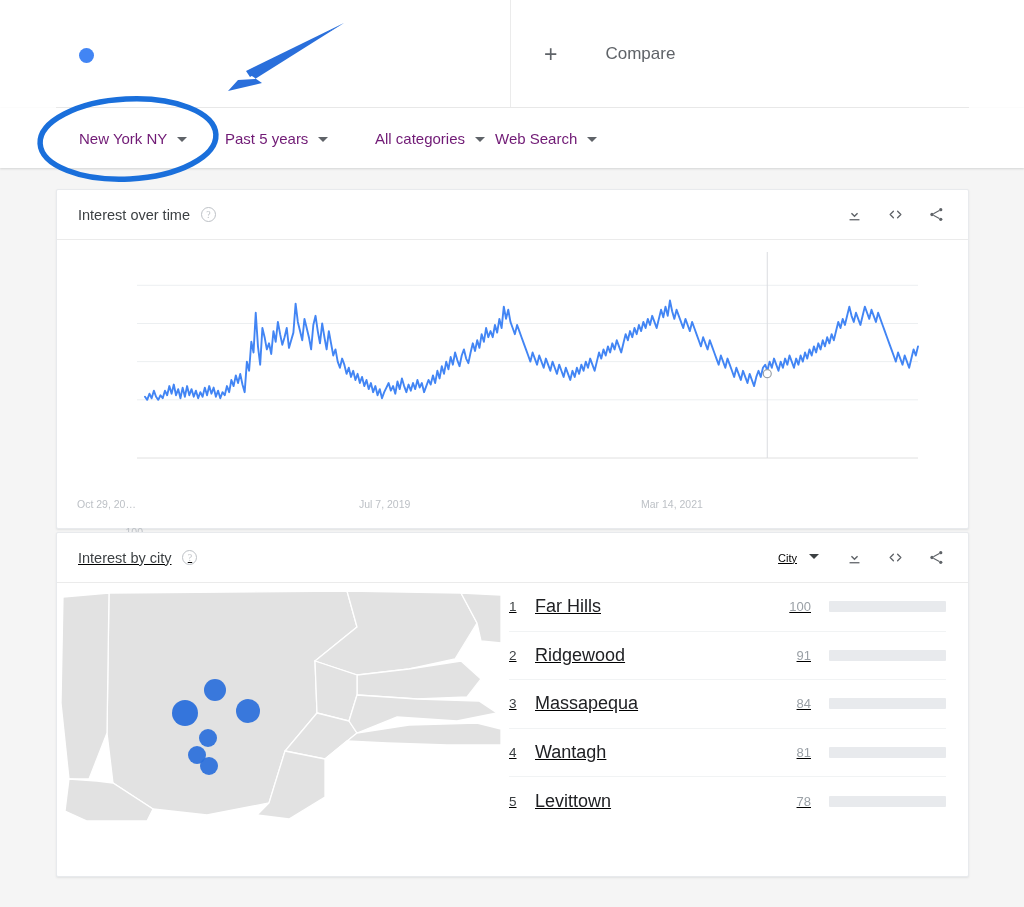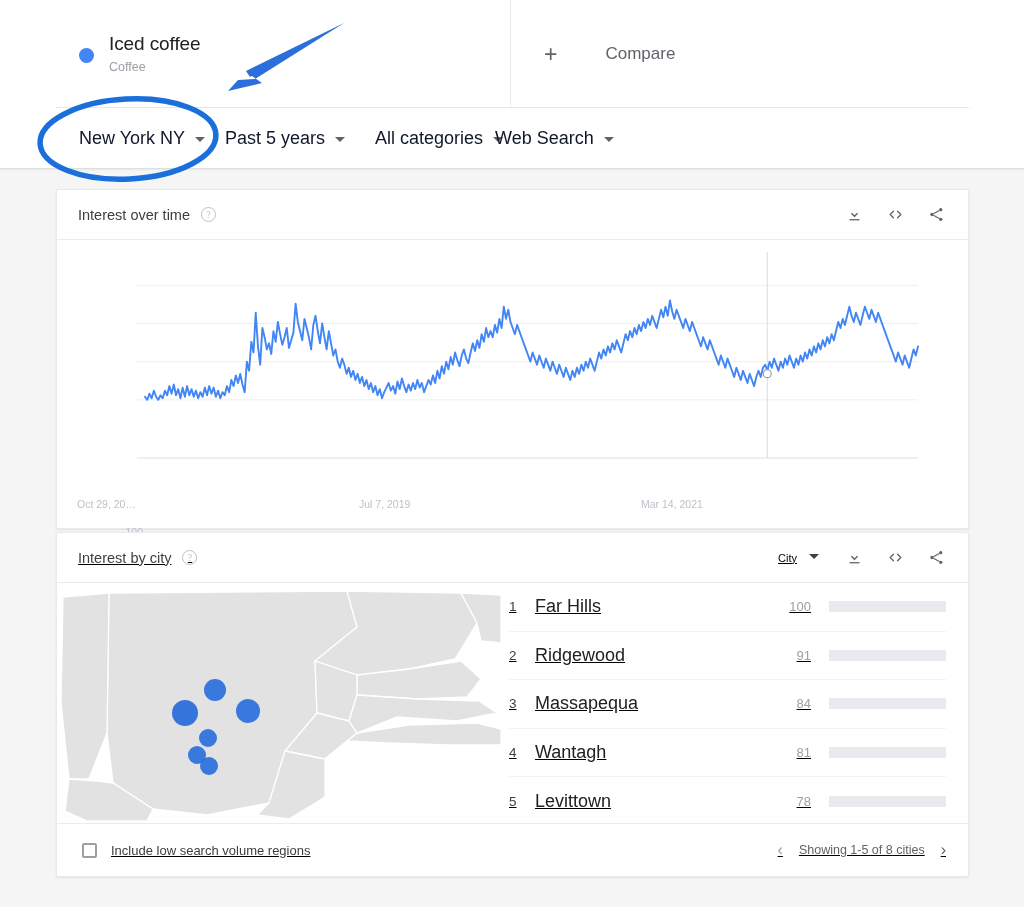--- a/index.html
+++ b/index.html
@@ -45,21 +45,21 @@
 
   
   .filter-bar {
     position: absolute; left: 0; top: 108px; width: 1024px; height: 60px;
     background: #fff;
     display: flex; align-items: center;
     box-shadow: 0 1px 2px rgba(60,64,67,0.18);
   }
   .filter-item {
     display: flex; align-items: center;
-    font-size: 18px; color: #0f172a;
+    font-size: 15px; color: #701a75;
     margin-right: 0;
   }
   .filter-item .flabel { white-space: nowrap; }
   .caret {
     width: 0; height: 0;
     border-left: 5px solid transparent; border-right: 5px solid transparent;
     border-top: 5px solid #5f6368;
     margin-left: 10px; margin-top: 2px;
   }
   #f-loc { position: absolute; left: 79px; }
@@ -139,24 +139,20 @@
   .annot { position: absolute; left: 0; top: 0; pointer-events: none; }
 </style>
 </head>
 <body>
 
 <div class="top-wrap">
 
   <div class="term-bar">
     <div class="term-cell">
       <div class="term-dot"></div>
-      <div class="term-texts">
-        <div class="term-title">Iced coffee</div>
-        <div class="term-sub">Coffee</div>
-      </div>
     </div>
     <div class="compare-cell">
       <span class="compare-plus">+</span>
       <span class="compare-label">Compare</span>
     </div>
   </div>
 
   <div class="filter-bar">
     <div class="filter-item" id="f-loc">
       <span class="flabel">New York NY</span>
@@ -320,31 +316,20 @@
       </div>
       <div class="city-row">
         <span class="c-rank">5</span>
         <span class="c-name">Levittown</span>
         <span class="c-val">78</span>
         <span class="c-bar-track"><span class="c-bar-fill" style="width: 78%;"></span></span>
       </div>
     </div>
   </div>
 
-  <div class="city-foot">
-    <div class="chk-grp">
-      <span class="chkbox"></span>
-      <span class="chk-label">Include low search volume regions</span>
-    </div>
-    <div class="pager">
-      <span class="pg-arrow prev">‹</span>
-      <span class="pager-text">Showing 1-5 of 8 cities</span>
-      <span class="pg-arrow next">›</span>
-    </div>
-  </div>
 </div>
 
 <svg class="annot" width="1024" height="907">
   <g>
     <path d="M344 23 L255 79 L238 80 L228 91 L262 83 L249 74 Z" fill="#2a6fdb"></path>
     <path d="M344 23 L250 77 L246 71 Z" fill="#2a6fdb"></path>
   </g>
   <ellipse cx="128" cy="139" rx="88" ry="40" fill="none" stroke="#1a6fdb" stroke-width="5.5" transform="rotate(-3 128 139)"></ellipse>
 </svg>
 

